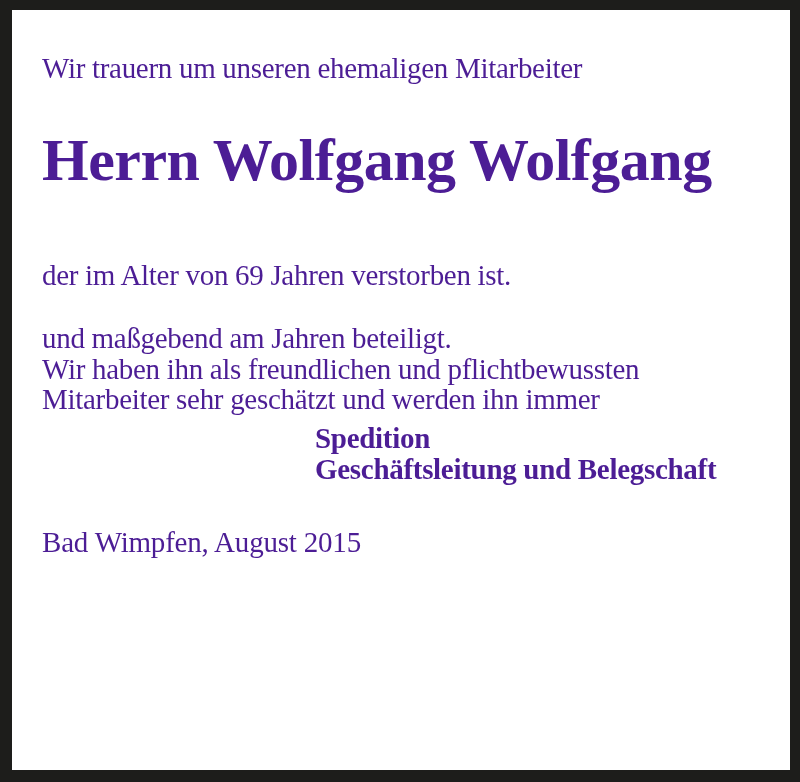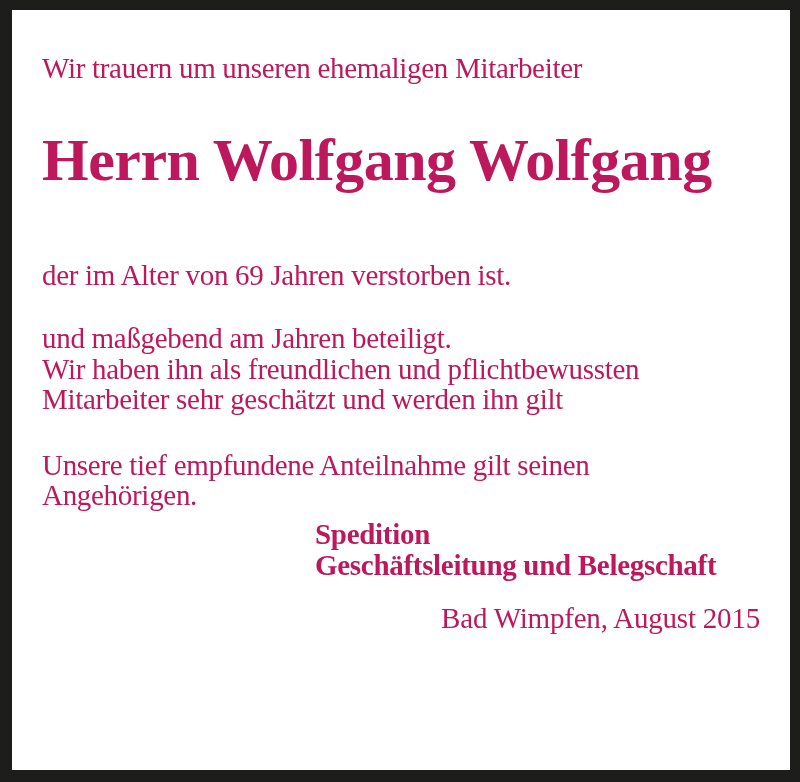--- a/index.html
+++ b/index.html
@@ -11,21 +11,21 @@
     position: relative;
     width: 800px;
     height: 782px;
     box-sizing: border-box;
     background: #ffffff;
     border-style: solid;
     border-color: #1d1d1b;
     border-width: 10px 10px 12px 12px;
     overflow: hidden;
     font-family: "Liberation Serif", serif;
-    color: #be185d;
+    color: #4c1d95;
   }
   .content {
     padding: 0 30px;
     overflow: hidden; 
     height: 100%;
     box-sizing: border-box;
   }
   .intro {
     margin-top: 42px;
     font-size: 29px;
@@ -60,49 +60,44 @@
   }
   .signature {
     margin-top: 8px;
     margin-left: 273px;
     font-size: 29px;
     line-height: 31.5px;
     font-weight: bold;
     letter-spacing: -0.3px;
   }
   .dateline {
-    margin-top: 20px;
+    margin-top: 40px;
     font-size: 29px;
     line-height: 32px;
     letter-spacing: -0.2px;
-    text-align: right;
   }
 </style>
 </head>
 <body>
 
 <div class="sheet">
   <div class="content">
 
     <div class="intro">Wir trauern um unseren ehemaligen Mitarbeiter</div>
 
     <div class="headline">Herrn Wolfgang Wolfgang</div>
 
     <div class="death-line">der im Alter von 69 Jahren verstorben ist.</div>
 
     <div class="tribute">
       <div>und maßgebend am Jahren beteiligt.</div>
       <div>Wir haben ihn als freundlichen und pflichtbewussten</div>
-      <div>Mitarbeiter sehr geschätzt und werden ihn gilt</div>
+      <div>Mitarbeiter sehr geschätzt und werden ihn immer</div>
     </div>
 
-    <div class="condolence">
-      <div>Unsere tief empfundene Anteilnahme gilt seinen</div>
-      <div>Angehörigen.</div>
-    </div>
 
     <div class="signature">
       <div>Spedition</div>
       <div>Geschäftsleitung und Belegschaft</div>
     </div>
 
     <div class="dateline">Bad Wimpfen, August 2015</div>
 
   </div>
 </div>

